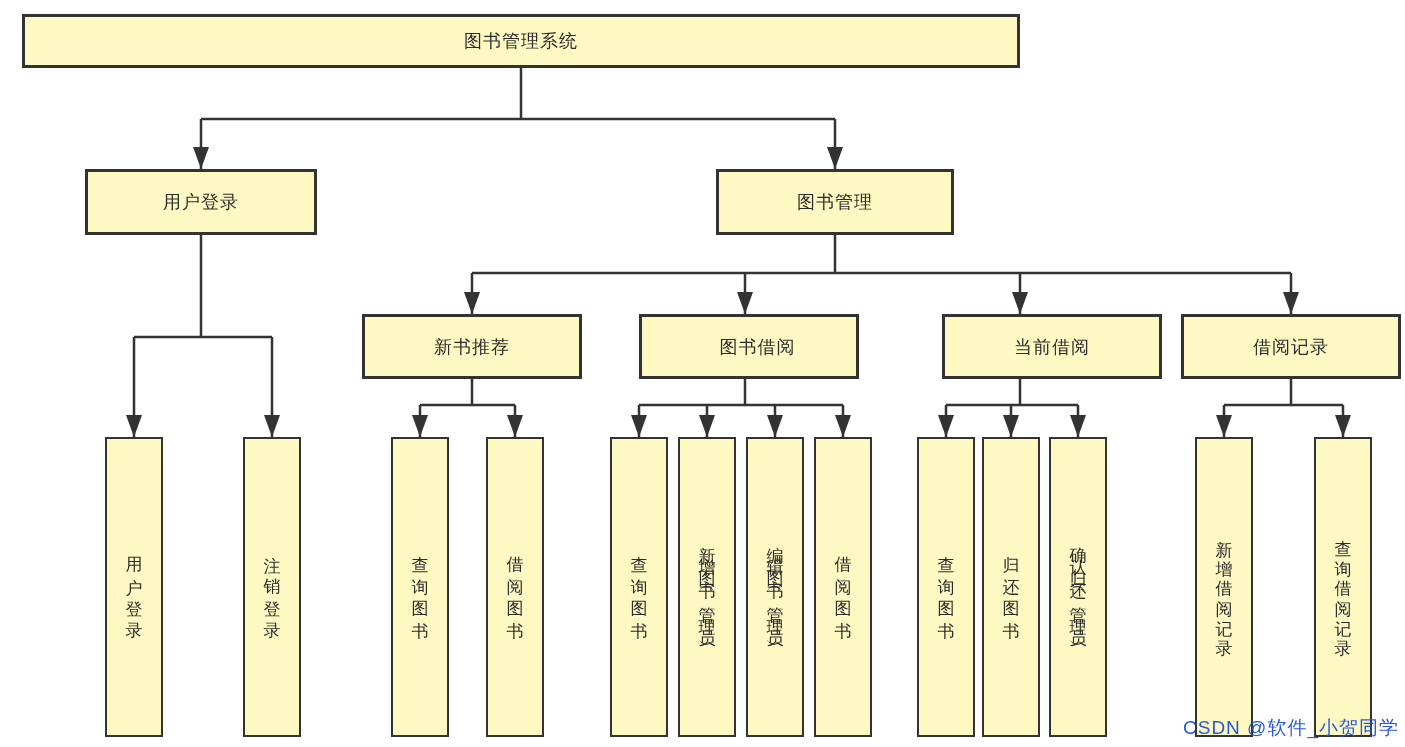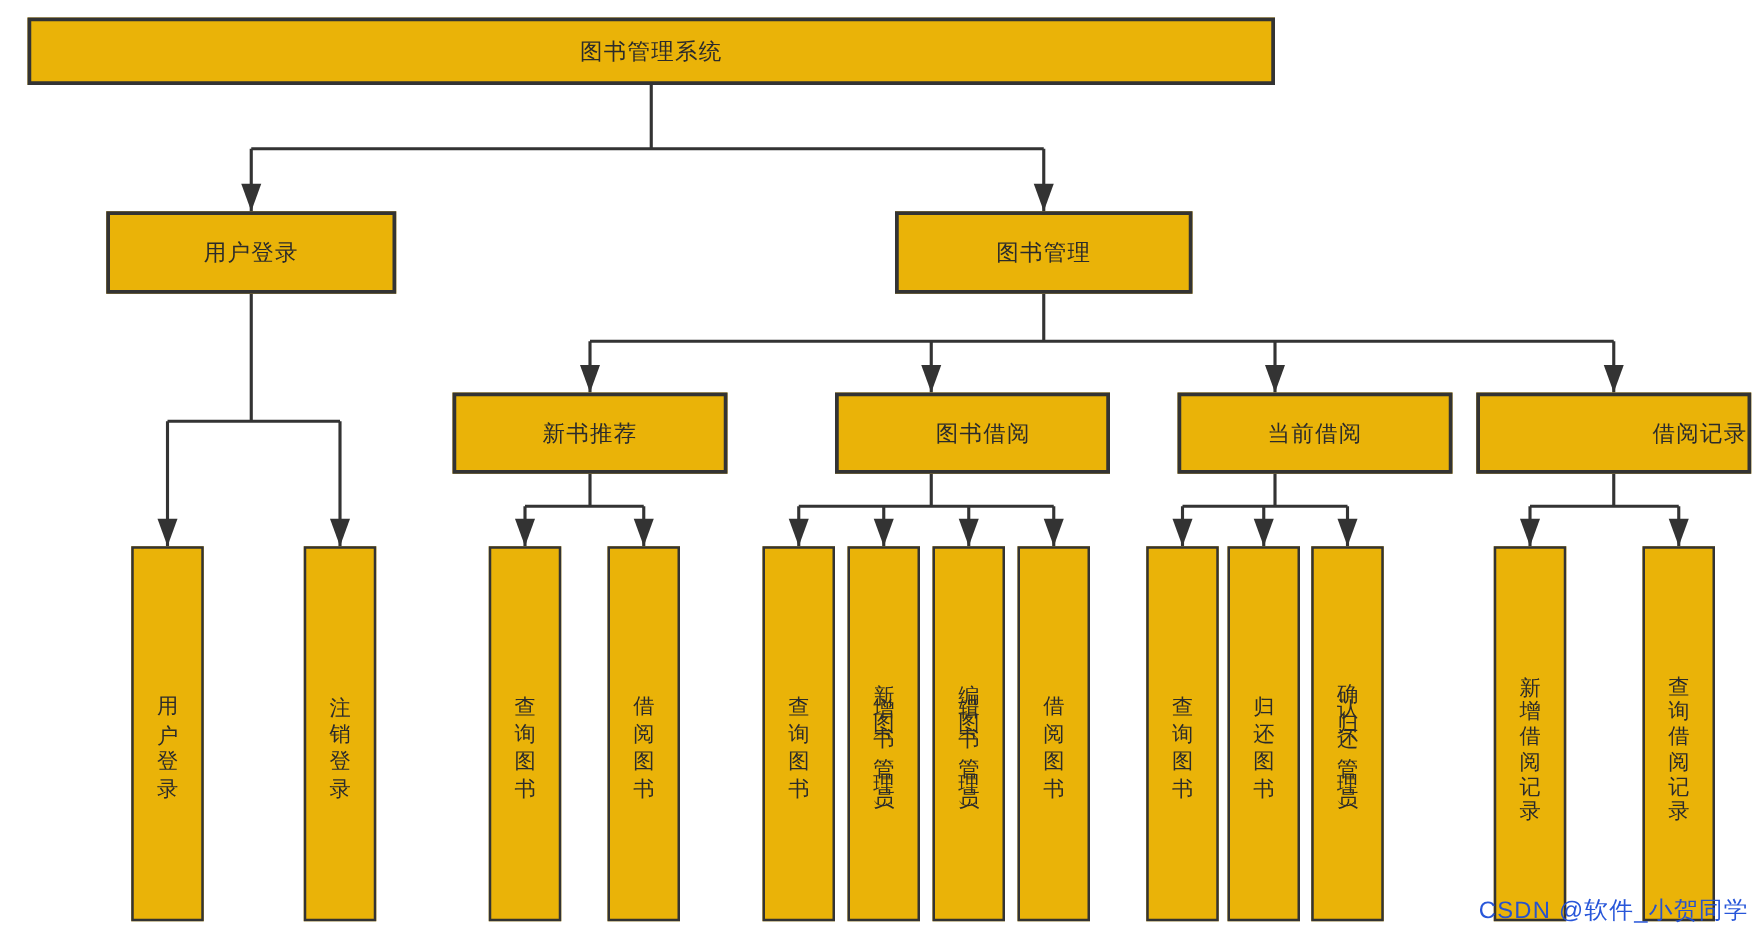--- a/index.html
+++ b/index.html
@@ -13,41 +13,41 @@
     color: #2b2b2b;
     overflow: hidden;
   }
   #connectors {
     position: absolute;
     left: 0; top: 0;
     width: 1405px; height: 747px;
   }
   .box {
     position: absolute;
-    background: #eab308;
+    background: #fef9c3;
     border: 3px solid #333333;
     display: flex;
     align-items: center;
     justify-content: center;
     text-align: center;
   }
   .hbox span {
     font-size: 18px;
     letter-spacing: 1px;
     color: #2b2b2b;
     white-space: nowrap;
   }
   .root  { left: 22px;  top: 14px;  width: 998px; height: 54px; }
   .l2a   { left: 85px;  top: 169px; width: 232px; height: 66px; }
   .l2b   { left: 716px; top: 169px; width: 238px; height: 66px; }
   .l3    { top: 314px; width: 220px; height: 65px; }
   .l3a   { left: 362px; }
-  .l3b   { left: 668px; padding-left: 17px; }
+  .l3b   { left: 639px; padding-left: 17px; }
   .l3c   { left: 942px; }
-  .l3d   { left: 1181px; justify-content: flex-end; }
+  .l3d   { left: 1181px; }
   .leaf {
     top: 437px;
     width: 58px;
     height: 300px;
     border-width: 2.5px;
   }
   .leaf span {
     writing-mode: vertical-rl;
     font-size: 17px;
     line-height: 1;

